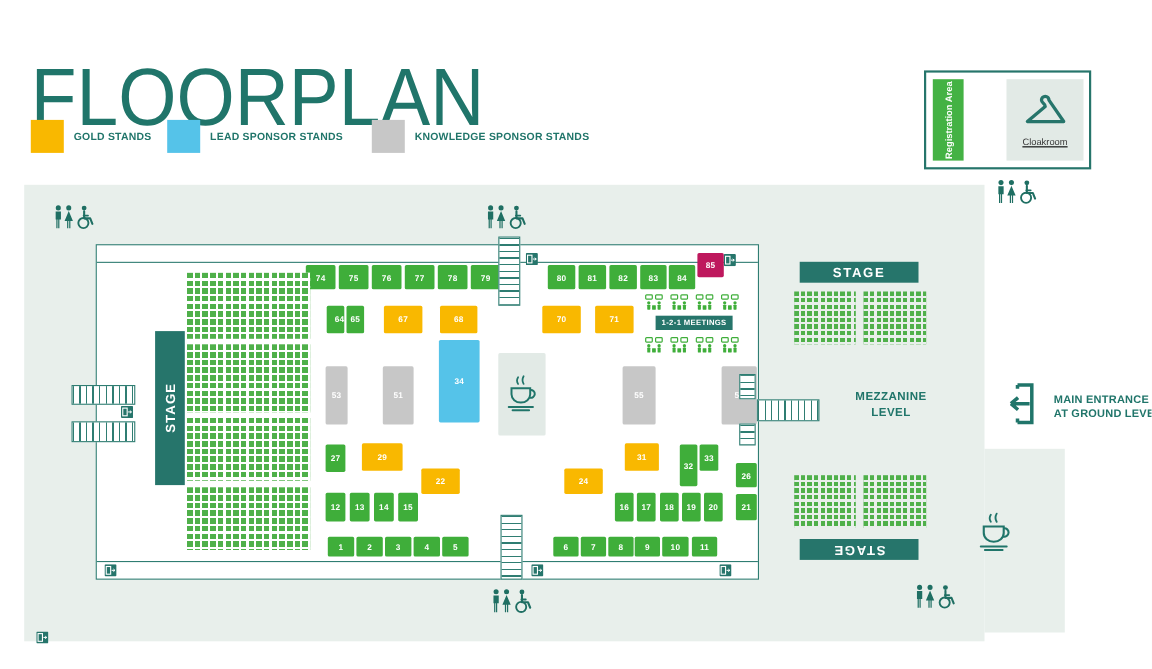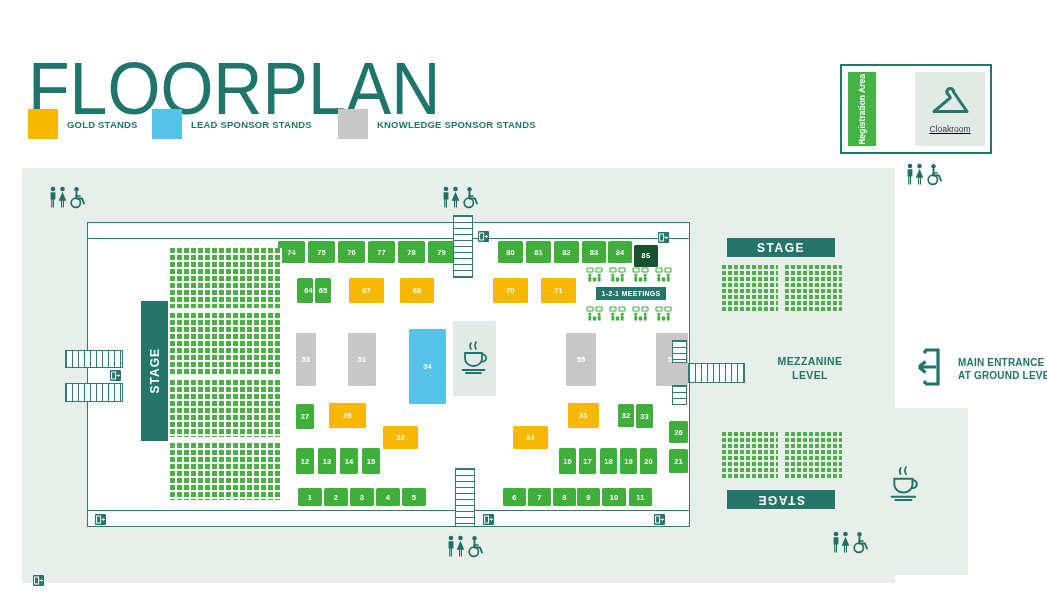--- a/index.html
+++ b/index.html
@@ -126,21 +126,21 @@
       </div>
       <div class="stand" style="left: 466px; top: 18px; width: 25px; height: 22px; background: rgb(63, 174, 58);">
         <span>82</span>
       </div>
       <div class="stand" style="left: 494px; top: 18px; width: 24px; height: 22px; background: rgb(63, 174, 58);">
         <span>83</span>
       </div>
       <div class="stand" style="left: 520px; top: 18px; width: 24px; height: 22px; background: rgb(63, 174, 58);">
         <span>84</span>
       </div>
-      <div class="stand" style="left: 546px; top: 22px; width: 24px; height: 22px; background: #14532d; font-family: Liberation Mono, monospace;">
+      <div class="stand" style="left: 546px; top: 7px; width: 24px; height: 22px; background: #be185d;">
         <span>85</span>
       </div>
       <div class="stand" style="left: 209px; top: 55px; width: 16px; height: 25px; background: rgb(63, 174, 58); justify-content: flex-end;">
         <span>64</span>
       </div>
       <div class="stand" style="left: 227px; top: 55px; width: 16px; height: 25px; background: rgb(63, 174, 58);">
         <span>65</span>
       </div>
       <div class="stand" style="left: 261px; top: 55px; width: 35px; height: 25px; background: rgb(249, 184, 0);">
         <span>67</span>
@@ -153,21 +153,21 @@
       </div>
       <div class="stand" style="left: 453px; top: 55px; width: 35px; height: 25px; background: rgb(249, 184, 0);">
         <span>71</span>
       </div>
       <div class="stand" style="left: 208px; top: 110px; width: 20px; height: 53px; background: rgb(199, 199, 199);">
         <span>53</span>
       </div>
       <div class="stand" style="left: 260px; top: 110px; width: 28px; height: 53px; background: rgb(199, 199, 199);">
         <span>51</span>
       </div>
-      <div class="stand" style="left: 311px; top: 106px; width: 37px; height: 75px; background: rgb(85, 195, 233); margin-left: 10px;">
+      <div class="stand" style="left: 311px; top: 86px; width: 37px; height: 75px; background: rgb(85, 195, 233);">
         <span>34</span>
       </div>
       <div class="stand" style="left: 478px; top: 110px; width: 30px; height: 53px; background: rgb(199, 199, 199);">
         <span>55</span>
       </div>
       <div class="stand" style="left: 528px; top: 110px; width: 32px; height: 53px; background: rgb(199, 199, 199); margin-left: 40px;">
         <span>58</span>
       </div>
       <div class="stand" style="left: 208px; top: 181px; width: 18px; height: 25px; background: rgb(63, 174, 58);">
         <span>27</span>
@@ -177,21 +177,21 @@
       </div>
       <div class="stand" style="left: 295px; top: 203px; width: 35px; height: 23px; background: rgb(249, 184, 0);">
         <span>22</span>
       </div>
       <div class="stand" style="left: 425px; top: 203px; width: 35px; height: 23px; background: rgb(249, 184, 0);">
         <span>24</span>
       </div>
       <div class="stand" style="left: 480px; top: 180px; width: 31px; height: 25px; background: rgb(249, 184, 0);">
         <span>31</span>
       </div>
-      <div class="stand" style="left: 530px; top: 181px; width: 16px; height: 23px; background: rgb(63, 174, 58);">
+      <div class="stand" style="left: 530px; top: 181px; width: 16px; height: 38px; background: rgb(63, 174, 58);">
         <span>32</span>
       </div>
       <div class="stand" style="left: 548px; top: 181px; width: 17px; height: 24px; background: rgb(63, 174, 58);">
         <span>33</span>
       </div>
       <div class="stand" style="left: 581px; top: 198px; width: 19px; height: 22px; background: rgb(63, 174, 58);">
         <span>26</span>
       </div>
       <div class="stand" style="left: 581px; top: 226px; width: 19px; height: 24px; background: rgb(63, 174, 58);">
         <span>21</span>

